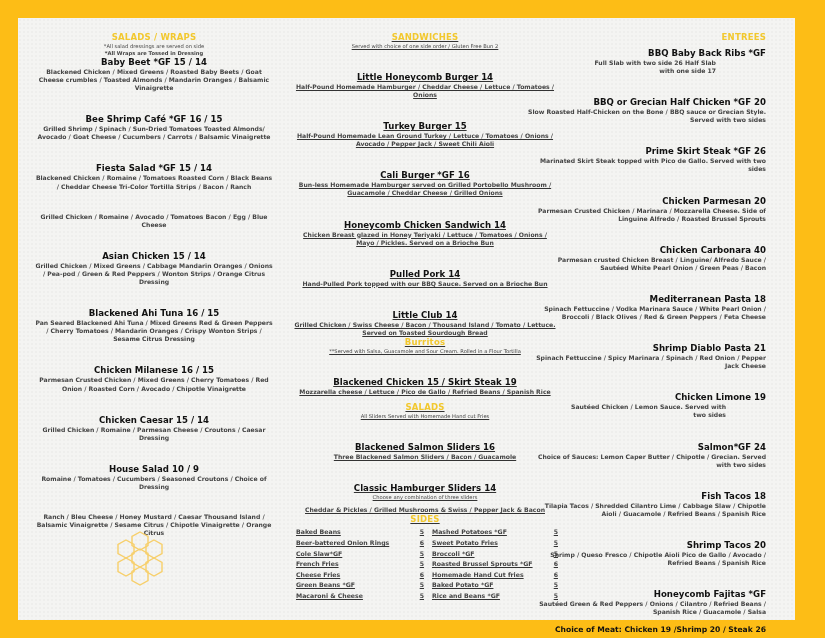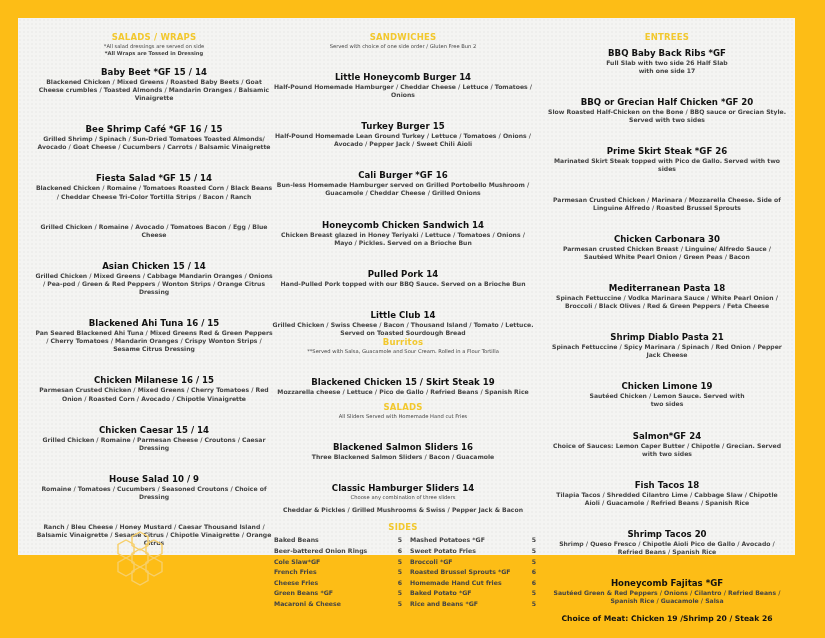--- a/index.html
+++ b/index.html
@@ -1,41 +1,41 @@
 <!DOCTYPE html>
 <html><head>
 <meta charset="utf-8">
 <style>
   html, body { margin:0; padding:0; }
   body { width:825px; height:638px; background:#fdbd16; position:relative; overflow:hidden; font-family:"DejaVu Sans", sans-serif; }
-  .paper { position:absolute; left:18px; top:18px; width:777px; height:537px; background:#f4f4f2;
+  .paper { position:absolute; left:18px; top:18px; width:777px; height:602px; background:#f4f4f2;
     background-image: radial-gradient(rgba(0,0,0,0.025) 1px, transparent 1px); background-size:4px 4px; }
   .col { position:absolute; top:14px; text-align:center; color:#333; }
   .c1 { left:16px; width:240px; }
-  .c2 { left:254px; width:262px; }
-  .c3 { left:530px; width:238px; }
+  .c2 { left:276px; width:262px;text-decoration:underline; }
+  .c3 { left:510px; width:238px;text-align:right; }
   .sec { color:#f2c82e; font-weight:bold; font-size:8.5px; letter-spacing:0.2px; margin:0 0 1px; }
   .note { font-size:5.2px; color:#444; line-height:7px; }
   .item { margin-top:22px; }
   .name { font-weight:bold; font-size:8.6px; color:#111; line-height:11px; }
   .desc { font-size:6.1px; color:#444; line-height:8.1px; font-weight:bold; }
   .sides { display:grid; grid-template-columns: 108px 12px 108px 10px; column-gap:8px; text-align:left; font-size:6.2px; font-weight:bold; color:#444; line-height:10.6px; margin:3px 0 0 2px; }
   .sides .p { text-align:right; }
   .honey { position:absolute; left:92px; top:512px; width:60px; height:64px; }
 </style>
 </head>
 <body>
 
 <div class="paper">
 
   <div class="col c1">
     <div class="sec">SALADS / WRAPS</div>
     <div class="note">*All salad dressings are served on side</div>
     <div class="note" style="font-weight:bold">*All Wraps are Tossed in Dressing</div>
-    <div class="item" style="margin-top:10px">
+    <div class="item" style="margin-top:0">
         <div class="name">Baby Beet *GF 15 / 14</div>
         <div class="desc">Blackened Chicken / Mixed Greens / Roasted Baby Beets / Goat Cheese crumbles / Toasted Almonds / Mandarin Oranges / Balsamic Vinaigrette</div>
       </div>
     <div class="item">
         <div class="name">Bee Shrimp Café *GF 16 / 15</div>
         <div class="desc">Grilled Shrimp / Spinach / Sun-Dried Tomatoes Toasted Almonds/ Avocado / Goat Cheese / Cucumbers / Carrots / Balsamic Vinaigrette</div>
       </div>
     <div class="item">
         <div class="name">Fiesta Salad *GF 15 / 14</div>
         <div class="desc">Blackened Chicken / Romaine / Tomatoes Roasted Corn / Black Beans / Cheddar Cheese Tri-Color Tortilla Strips / Bacon / Ranch</div>
@@ -120,21 +120,21 @@
     <div class="item">
         <div class="name">Blackened Salmon Sliders 16</div>
         <div class="desc">Three Blackened Salmon Sliders / Bacon / Guacamole</div>
       </div>
     <div class="item">
         <div class="name">Classic Hamburger Sliders 14</div>
         <div class="note">Choose any combination of three sliders</div>
         <div class="desc" style="margin-top:5px">Cheddar &amp; Pickles / Grilled Mushrooms &amp; Swiss / Pepper Jack &amp; Bacon</div>
       </div>
 
-    <div class="sec" style="margin-top:8px">SIDES</div>
+    <div class="sec" style="margin-top:0">SIDES</div>
     <div class="sides">
       <span>Baked Beans</span>
         <span class="p">5</span>
         <span>Mashed Potatoes *GF</span>
         <span class="p">5</span>
       <span>Beer-battered Onion Rings</span>
         <span class="p">6</span>
         <span>Sweet Potato Fries</span>
         <span class="p">5</span>
       <span>Cole Slaw*GF</span>
@@ -168,24 +168,25 @@
       </div>
     <div class="item">
         <div class="name">BBQ or Grecian Half Chicken *GF 20</div>
         <div class="desc">Slow Roasted Half-Chicken on the Bone / BBQ sauce or Grecian Style. Served with two sides</div>
       </div>
     <div class="item">
         <div class="name">Prime Skirt Steak *GF 26</div>
         <div class="desc">Marinated Skirt Steak topped with Pico de Gallo. Served with two sides</div>
       </div>
     <div class="item">
+        <div class="name">Chicken Parmesan 20</div>
         <div class="desc">Parmesan Crusted Chicken / Marinara / Mozzarella Cheese. Side of Linguine Alfredo / Roasted Brussel Sprouts</div>
       </div>
     <div class="item">
-        <div class="name">Chicken Carbonara 30</div>
+        <div class="name">Chicken Carbonara 40</div>
         <div class="desc">Parmesan crusted Chicken Breast / Linguine/ Alfredo Sauce / Sautéed White Pearl Onion / Green Peas / Bacon</div>
       </div>
     <div class="item">
         <div class="name">Mediterranean Pasta 18</div>
         <div class="desc">Spinach Fettuccine / Vodka Marinara Sauce / White Pearl Onion / Broccoli / Black Olives / Red &amp; Green Peppers / Feta Cheese</div>
       </div>
     <div class="item">
         <div class="name">Shrimp Diablo Pasta 21</div>
         <div class="desc">Spinach Fettuccine / Spicy Marinara / Spinach / Red Onion / Pepper Jack Cheese</div>
       </div>

